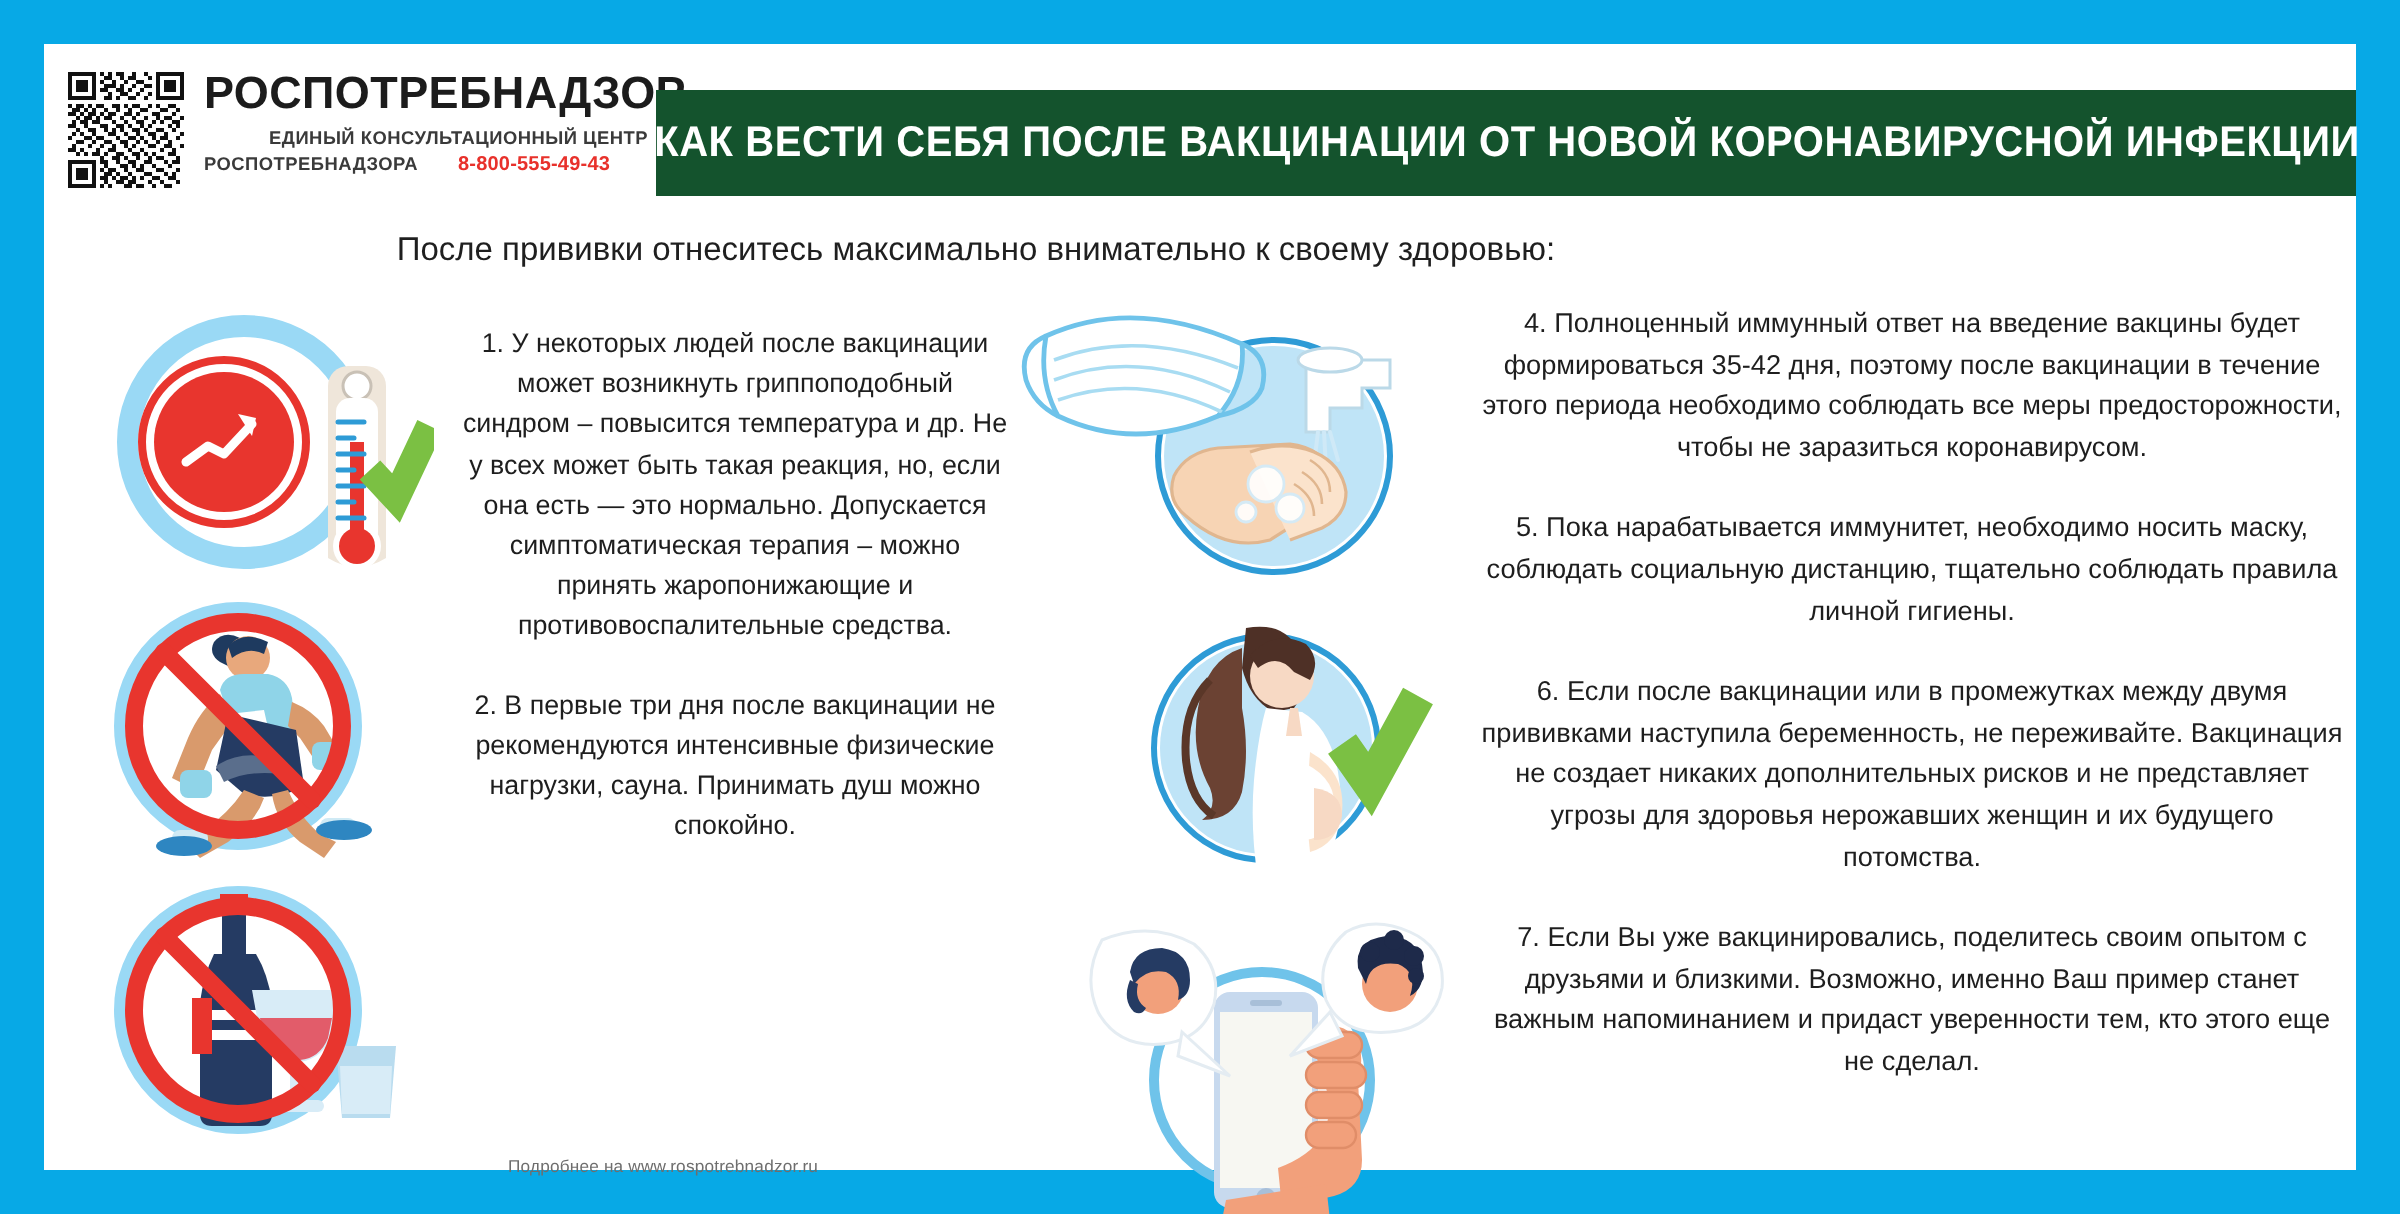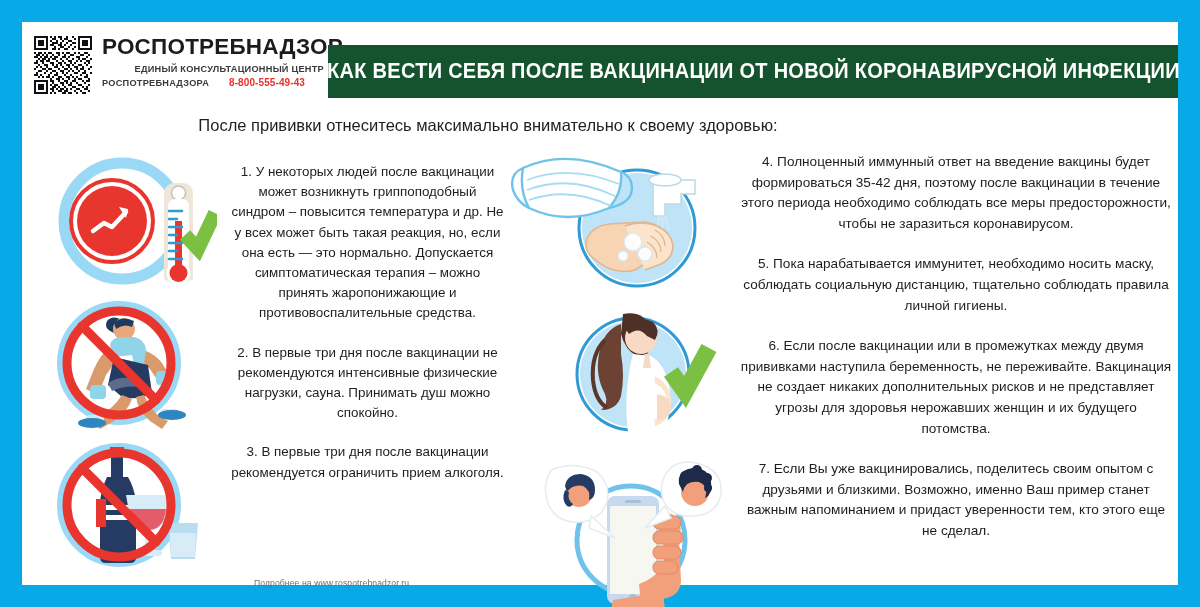--- a/index.html
+++ b/index.html
@@ -475,21 +475,20 @@
             </g>
             <circle cx="67" cy="66" r="52" fill="none" stroke="#E8352E" stroke-width="9"></circle>
             <line x1="30" y1="29" x2="104" y2="103" stroke="#E8352E" stroke-width="9" stroke-linecap="round"></line>
           </svg>
         </div>
       </div>
 
       <div class="col-text-left">
         <p class="para">1. У некоторых людей после вакцинации может возникнуть гриппоподобный синдром – повысится температура и др. Не у всех может быть такая реакция, но, если она есть — это нормально. Допускается симптоматическая терапия – можно принять жаропонижающие и противовоспалительные средства.</p>
         <p class="para">2. В первые три дня после вакцинации не рекомендуются интенсивные физические нагрузки, сауна. Принимать душ можно спокойно.</p>
-        <p class="para">3. В первые три дня после вакцинации рекомендуется ограничить прием алкоголя.</p>
       </div>
 
       <div class="col-icons-mid">
 
         <div class="icon-wrap">
           <svg width="250" height="150" viewBox="0 0 250 150">
             <circle cx="132" cy="78" r="58" fill="none" stroke="#2E9BD6" stroke-width="3"></circle>
             <circle cx="132" cy="78" r="55" fill="#BFE4F7"></circle>
             <g>
               <path d="M152 28 L156 28 L156 66 L152 66 Z" fill="#FFFFFF" stroke="#BBD9E8" stroke-width="1.5"></path>

